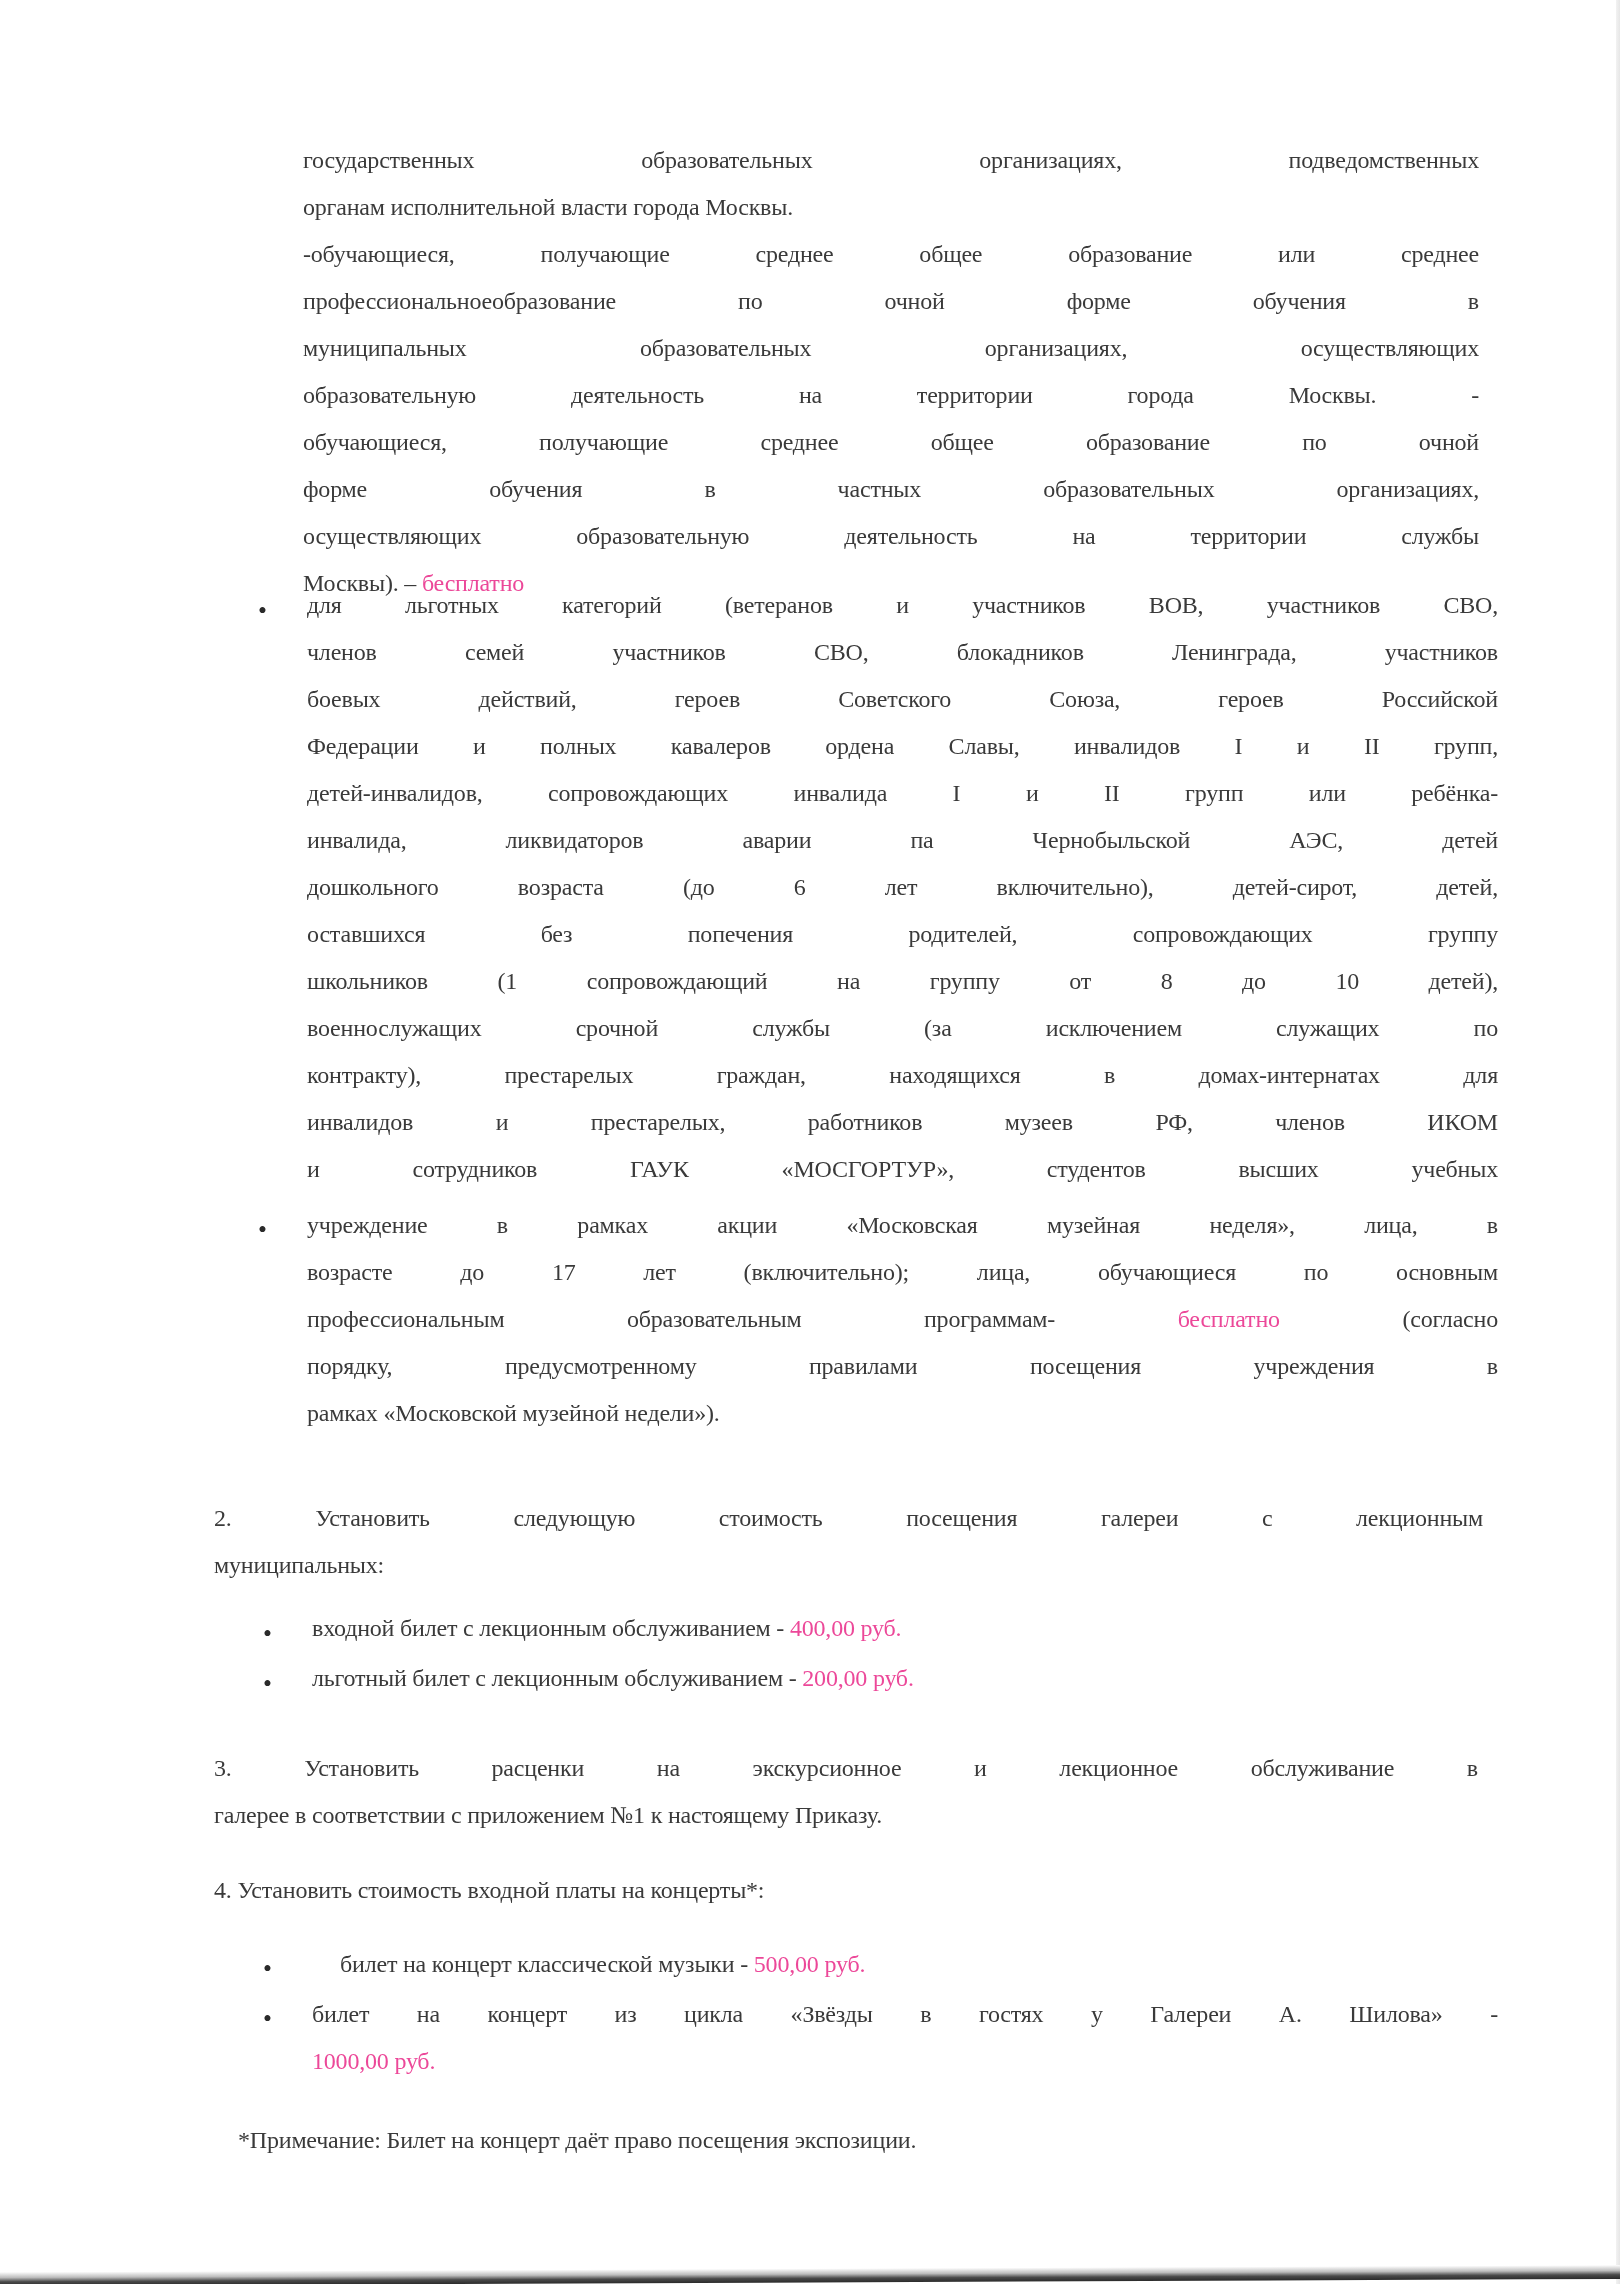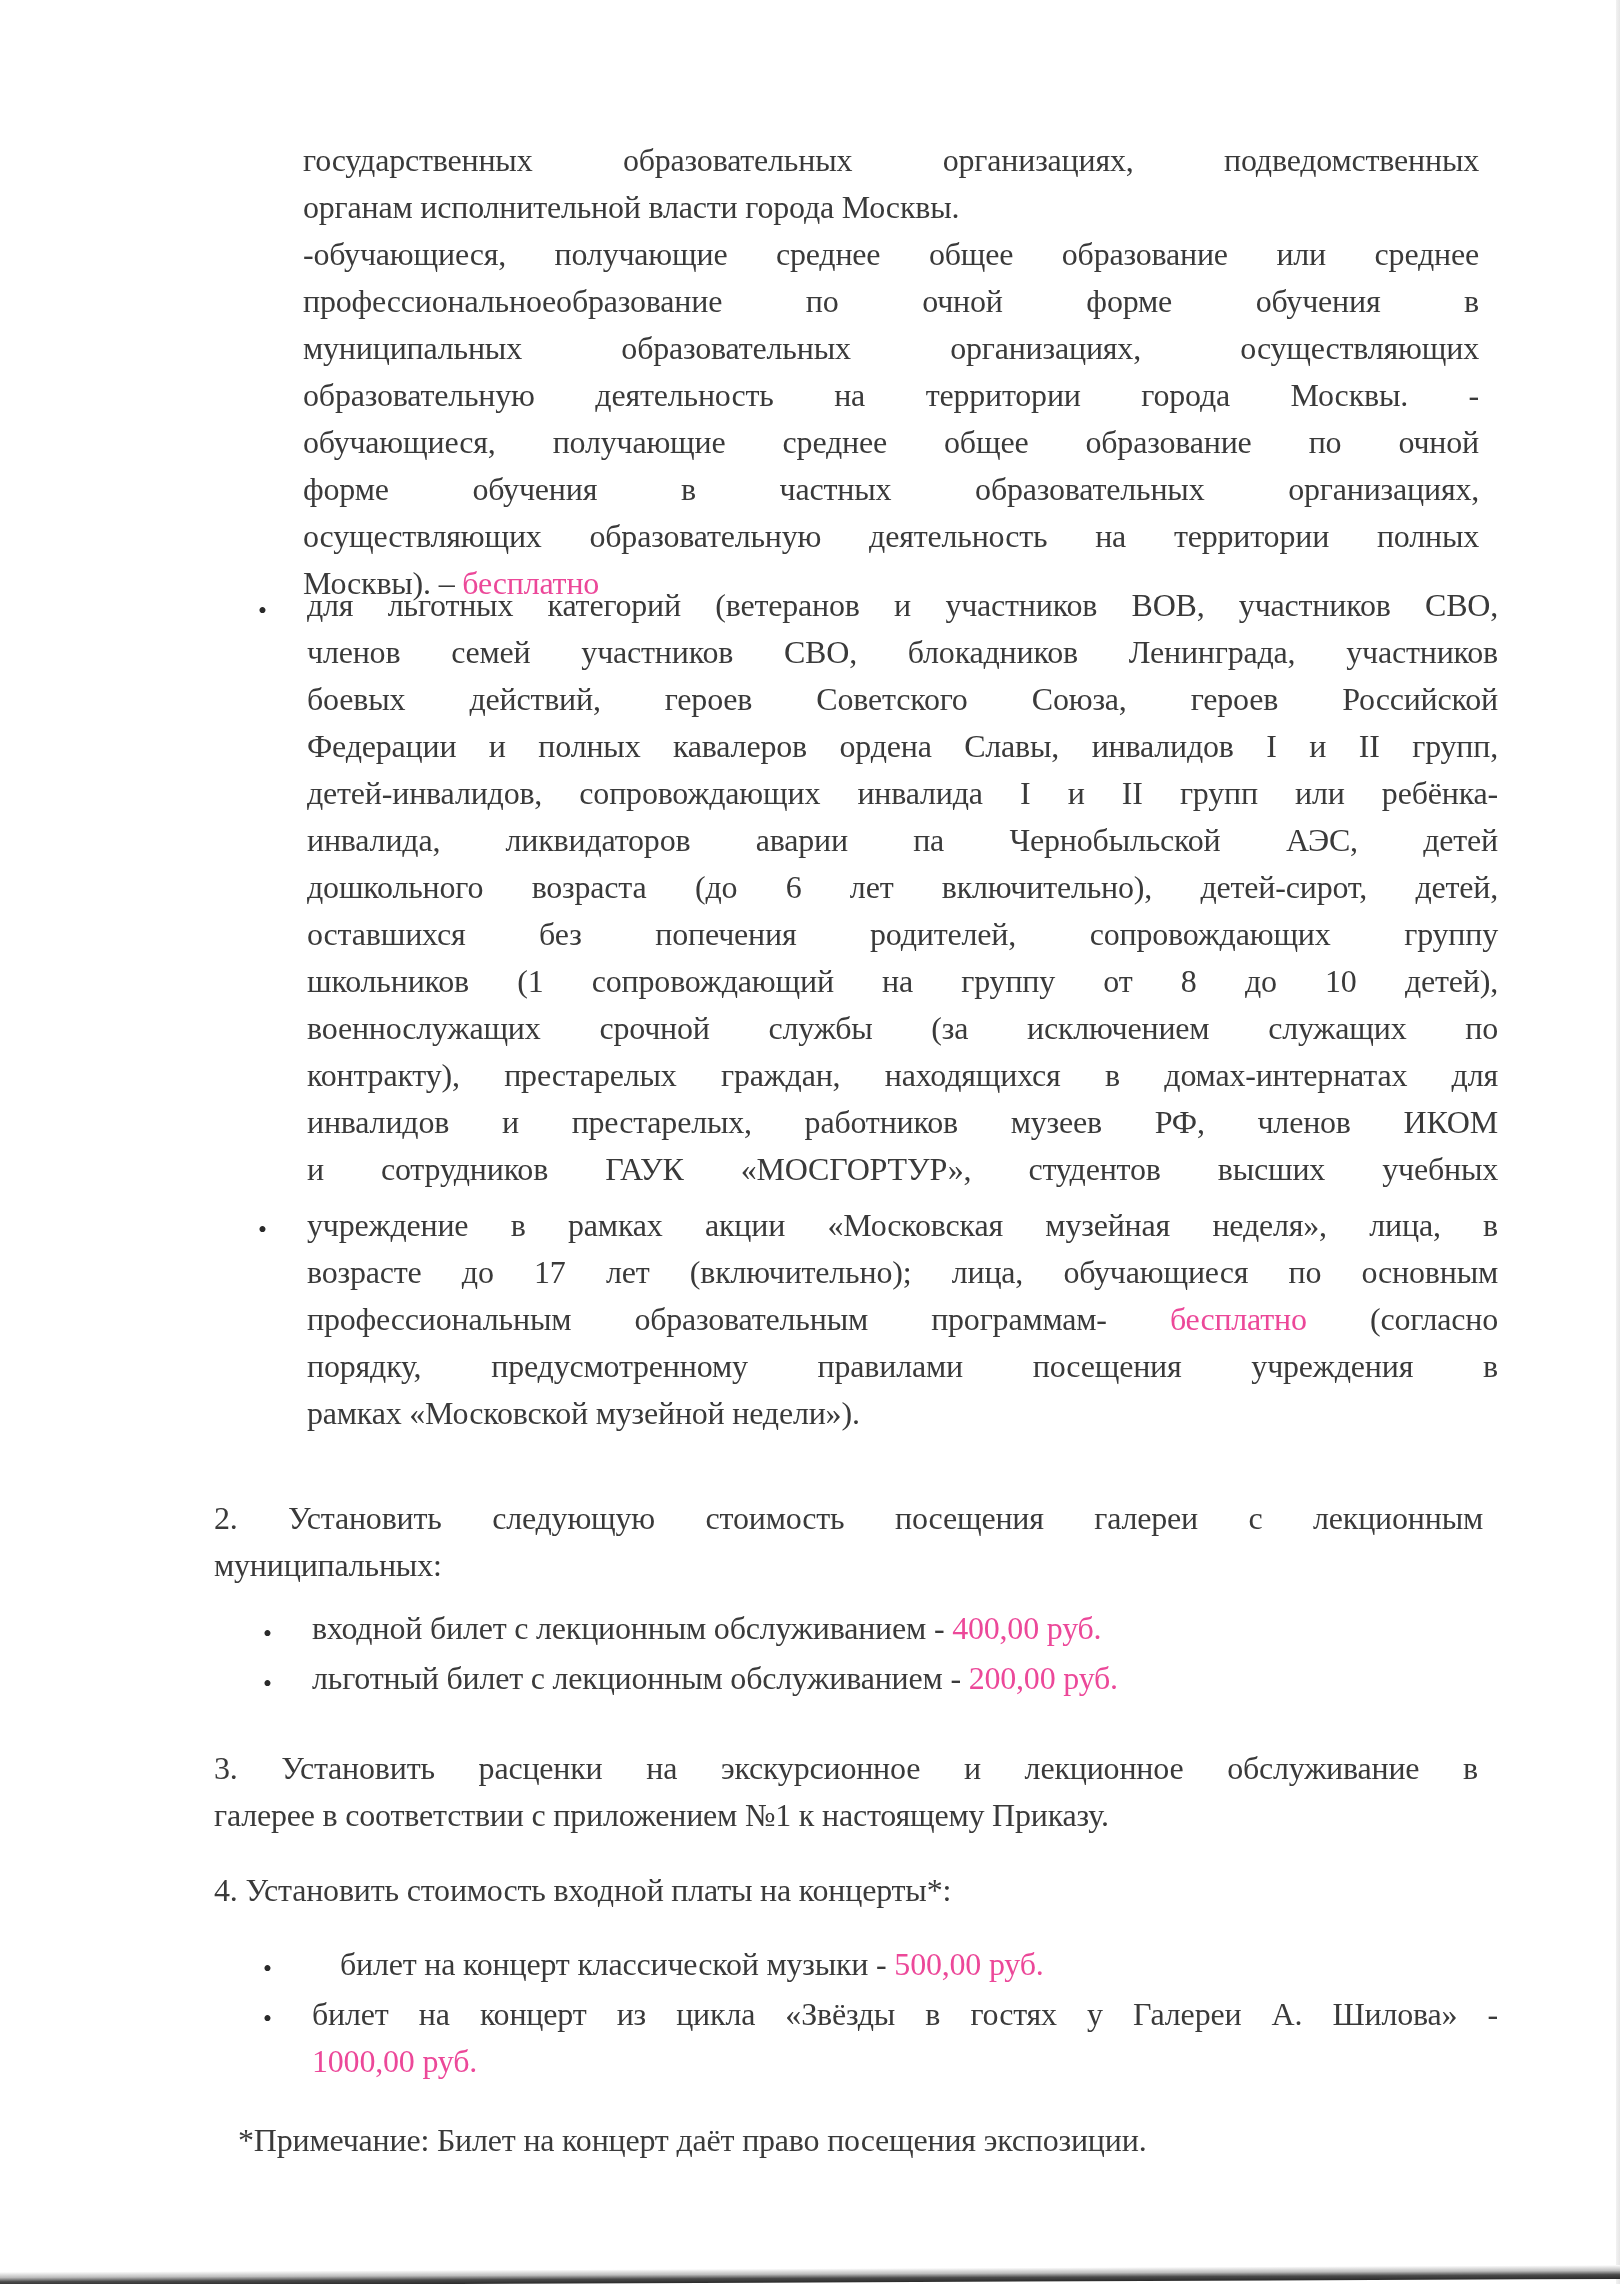--- a/index.html
+++ b/index.html
@@ -51,21 +51,21 @@
   }
 
   .content {
     position: absolute;
     left: 0;
     top: 0;
     width: 1620px;
   }
   .para {
     position: absolute;
-    font-size: 32px;
+    font-size: 24px;
     line-height: 47px;
     text-align: justify;
     letter-spacing: -0.2px;
   }
   .para b, .bold {
     font-weight: normal;
     color: #ec4899;
   }
   .bullet {
     position: absolute;
@@ -120,21 +120,21 @@
 
     <div id="p-cont" class="para justify-lines">
       <span class="line">государственных образовательных организациях,    подведомственных</span>
       <span class="line last">органам исполнительной власти города Москвы.</span>
       <span class="line">-обучающиеся, получающие среднее общее образование или среднее</span>
       <span class="line">профессиональноеобразование    по очной форме обучения в</span>
       <span class="line">муниципальных образовательных организациях, осуществляющих</span>
       <span class="line">образовательную деятельность на территории города Москвы. -</span>
       <span class="line">обучающиеся, получающие среднее общее образование по очной</span>
       <span class="line">форме обучения в частных образовательных организациях,</span>
-      <span class="line">осуществляющих образовательную деятельность на территории полных</span>
+      <span class="line">осуществляющих образовательную деятельность на территории службы</span>
       <span class="line last"><span>Москвы). – </span><b>бесплатно</b></span>
     </div>
 
     <span id="b-lgot" class="bullet">•</span>
     <div id="p-lgot" class="para justify-lines">
       <span class="line">для льготных категорий (ветеранов и участников ВОВ, участников СВО,</span>
       <span class="line">членов семей участников СВО, блокадников Ленинграда, участников</span>
       <span class="line">боевых действий, героев Советского Союза, героев Российской</span>
       <span class="line">Федерации и полных кавалеров ордена Славы, инвалидов I и II групп,</span>
       <span class="line">детей-инвалидов, сопровождающих инвалида I и II групп или ребёнка-</span>

